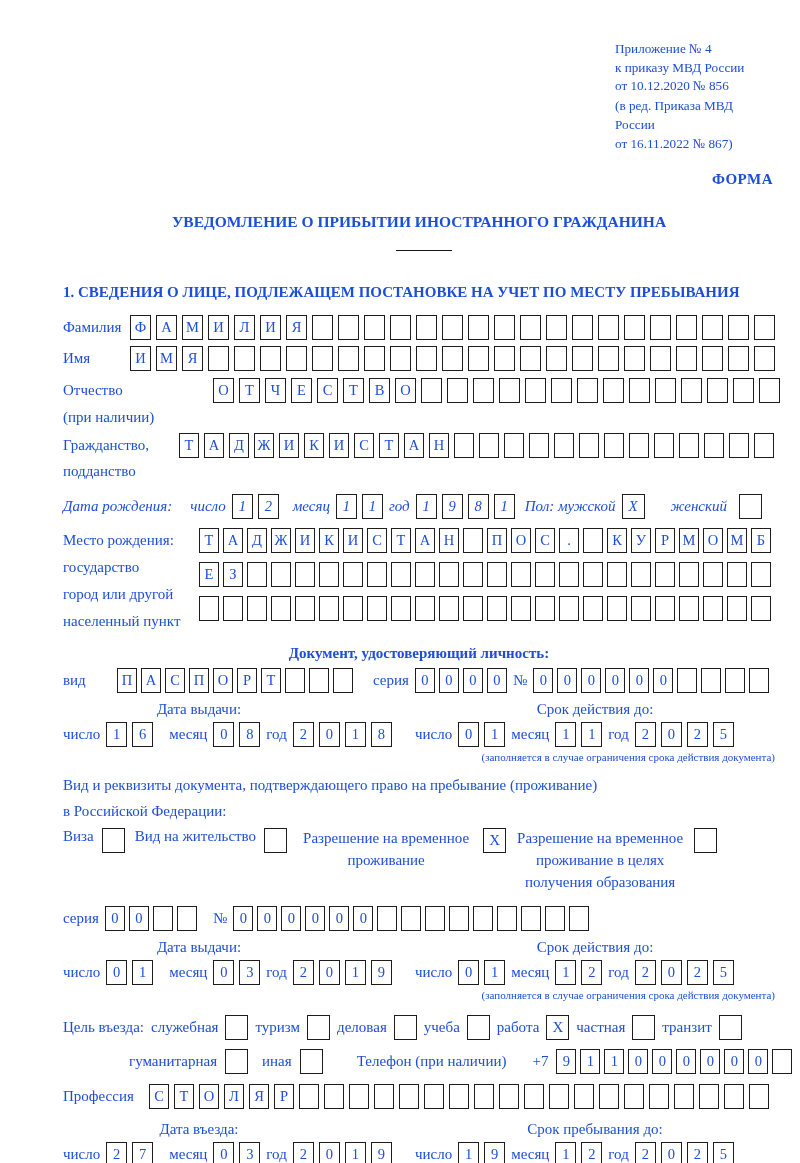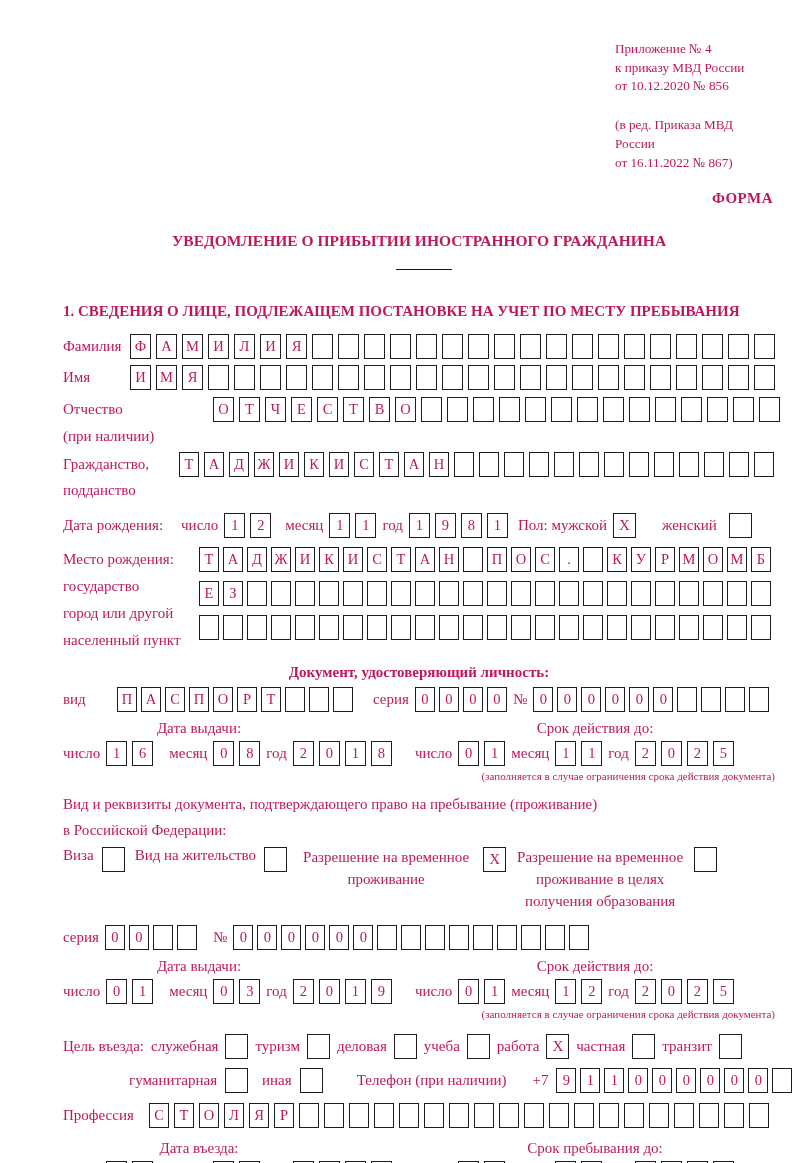--- a/index.html
+++ b/index.html
@@ -1,23 +1,23 @@
 <!DOCTYPE html>
 <html><head>
 <meta charset="utf-8">
 <style>
   * { box-sizing: border-box; }
   html,body { margin:0; padding:0; background:#888; }
   .page {
     width:800px; height:1163px; margin:0 auto; background:#ffffff;
     padding:40px 25px 10px 63px; overflow:hidden; position:relative;
-    font-family:"Liberation Serif","DejaVu Serif",serif; color:#be185d; font-size:15px;
+    font-family:"Liberation Serif","DejaVu Serif",serif; color:#1d4ed8; font-size:15px;
   }
   .ref-block { margin-left:552px; font-size:13.2px; line-height:1.42; }
-  .ref-block .grp2 { margin-top:20px; }
+  .ref-block .grp2 { margin-top:1px; }
   .forma { text-align:right; font-weight:bold; font-size:15px; margin-top:18px; padding-right:2px; letter-spacing:.5px; }
   .title { text-align:center; font-weight:bold; font-size:15.5px; margin-top:22px; line-height:1.55; }
   .uline { display:inline-block; width:56px; border-bottom:1.8px solid #161616; height:13px; margin-left:10px; }
   .sec-h { font-weight:bold; font-size:15px; margin-top:26px; }
 
   .row { display:flex; align-items:center; margin-top:6px; gap:6px; }
   .row.top { align-items:flex-start;font-family:Liberation Serif, serif; }
   .lbl { white-space:nowrap; }
   .lblcol { line-height:1.75; flex:none; }
   .boxes { display:flex; gap:5px; flex:none; }
@@ -40,21 +40,21 @@
   .dg-head { text-align:center; margin-bottom:4px; }
   .dline { display:flex; align-items:center; gap:6px; }
   .note { font-size:11px; text-align:right; margin-top:4px; }
   .intro { margin-top:10px; line-height:1.7; }
   .opts { display:flex; align-items:flex-start; margin-top:4px; }
   .opt { display:flex; align-items:flex-start; gap:8px; }
   .opt .wrap2 { width:178px; text-align:center; line-height:1.45; }
   .opt .wrap3 { width:172px; text-align:center; line-height:1.45; }
   .purpose-row { display:flex; align-items:center; gap:7px; margin-top:14px; }
   .purpose-row2 { display:flex; align-items:center; gap:8px; margin-top:9px; padding-left:66px; }
-  .mt10 { margin-top:10px; } .mt14 { margin-top:14px; }
+  .mt10 { margin-top:10px;font-style:italic; } .mt14 { margin-top:14px; }
 </style>
 </head>
 <body>
 
 <div class="page">
 
   <div class="ref-block">
     <div>Приложение № 4</div>
     <div>к приказу МВД России</div>
     <div>от 10.12.2020 № 856</div>

